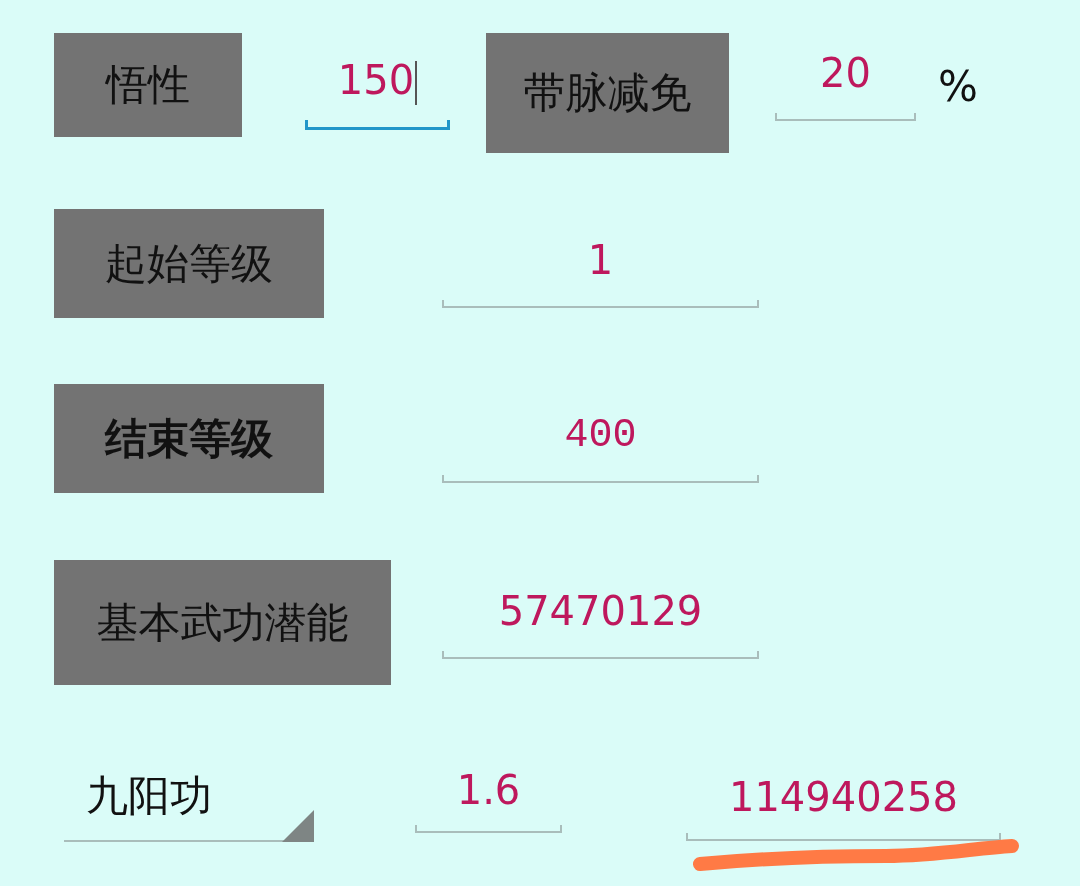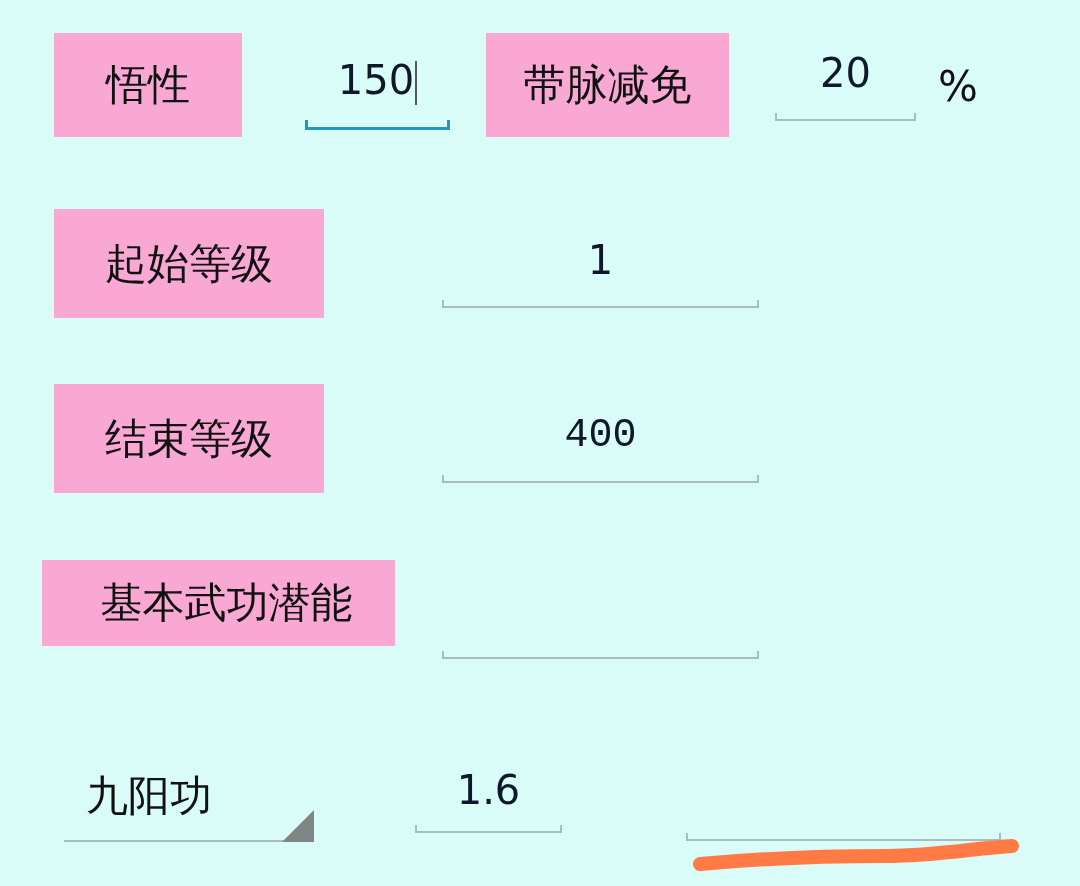--- a/index.html
+++ b/index.html
@@ -3,27 +3,27 @@
 <meta charset="utf-8">
 <style>
   html, body { margin:0; padding:0; }
   body {
     width:1080px; height:886px; overflow:hidden; position:relative;
     background:#dafcf8;
     font-family:"DejaVu Sans","Liberation Sans",sans-serif;
     color:#111;
   }
   .btn {
-    position:absolute; background:#f9a8d4; display:flex;
+    position:absolute; background:#737373; display:flex;
     align-items:center; justify-content:center; font-size:42px;
     color:#111; cursor:pointer;
   }
   .field {
     position:absolute; display:flex; align-items:center; justify-content:center;
-    font-size:40px; color:#0f172a;
+    font-size:40px; color:#be185d;
   }
   .underline {
     position:absolute; left:0; right:0; bottom:0; height:8px;
     border-left:2px solid #a9bdbb; border-right:2px solid #a9bdbb; border-bottom:2px solid #a9bdbb;
     box-sizing:border-box;
   }
   .underline.active {
     border-left:3px solid #2196c9; border-right:3px solid #2196c9; border-bottom:3px solid #2196c9;
     height:10px;
   }
@@ -42,60 +42,62 @@
 </head>
 <body>
 
 <div class="btn" style="left:54px;top:33px;width:188px;height:104px;">
   <span>悟性</span>
 </div>
 <div class="field" style="left:305px;top:40px;width:145px;height:90px;">
   <span class="val"><span>150</span><span class="caret"></span></span>
   <div class="underline active"></div>
 </div>
-<div class="btn" style="left:486px;top:33px;width:243px;height:104px;">
+<div class="btn" style="left:486px;top:33px;width:243px;height:120px;">
   <span>带脉减免</span>
 </div>
 <div class="field" style="left:775px;top:33px;width:141px;height:88px;">
   <span class="val">20</span>
   <div class="underline"></div>
 </div>
 <div class="label" style="left:938px;top:62px;">%</div>
 
 <div class="btn" style="left:54px;top:209px;width:270px;height:109px;align-items:center;">
   <span>起始等级</span>
 </div>
 <div class="field" style="left:442px;top:220px;width:317px;height:88px;">
   <span class="val">1</span>
   <div class="underline"></div>
 </div>
 
-<div class="btn" style="left:54px;top:384px;width:270px;height:109px;">
+<div class="btn" style="left:54px;top:384px;width:270px;height:109px;font-weight:bold;">
   <span>结束等级</span>
 </div>
 <div class="field" style="left:442px;top:395px;width:317px;height:88px;font-family:Liberation Mono, monospace;">
   <span class="val">400</span>
   <div class="underline"></div>
 </div>
 
-<div class="btn" style="left:42px;top:560px;width:337px;height:86px;padding-left:16px;">
+<div class="btn" style="left:54px;top:560px;width:337px;height:125px;">
   <span>基本武功潜能</span>
 </div>
 <div class="field" style="left:442px;top:570px;width:317px;height:89px;">
+  <span class="val">57470129</span>
   <div class="underline"></div>
 </div>
 
 <div class="spinner" style="left:64px;top:768px;width:250px;height:74px;">
   <span class="text">九阳功</span>
   <div class="line"></div>
   <div class="tri"></div>
 </div>
 <div class="field" style="left:415px;top:755px;width:147px;height:78px;">
   <span class="val">1.6</span>
   <div class="underline"></div>
 </div>
 <div class="field" style="left:686px;top:760px;width:315px;height:81px;">
+  <span class="val">114940258</span>
   <div class="underline"></div>
 </div>
 
 <svg class="mark" width="340" height="50" viewBox="0 0 340 50">
   <path d="M14 38 C 80 32, 150 30, 200 30 C 250 30, 290 22, 326 20" stroke="#ff7a45" stroke-width="14" stroke-linecap="round" fill="none"></path>
 </svg>
 
 </body></html>

